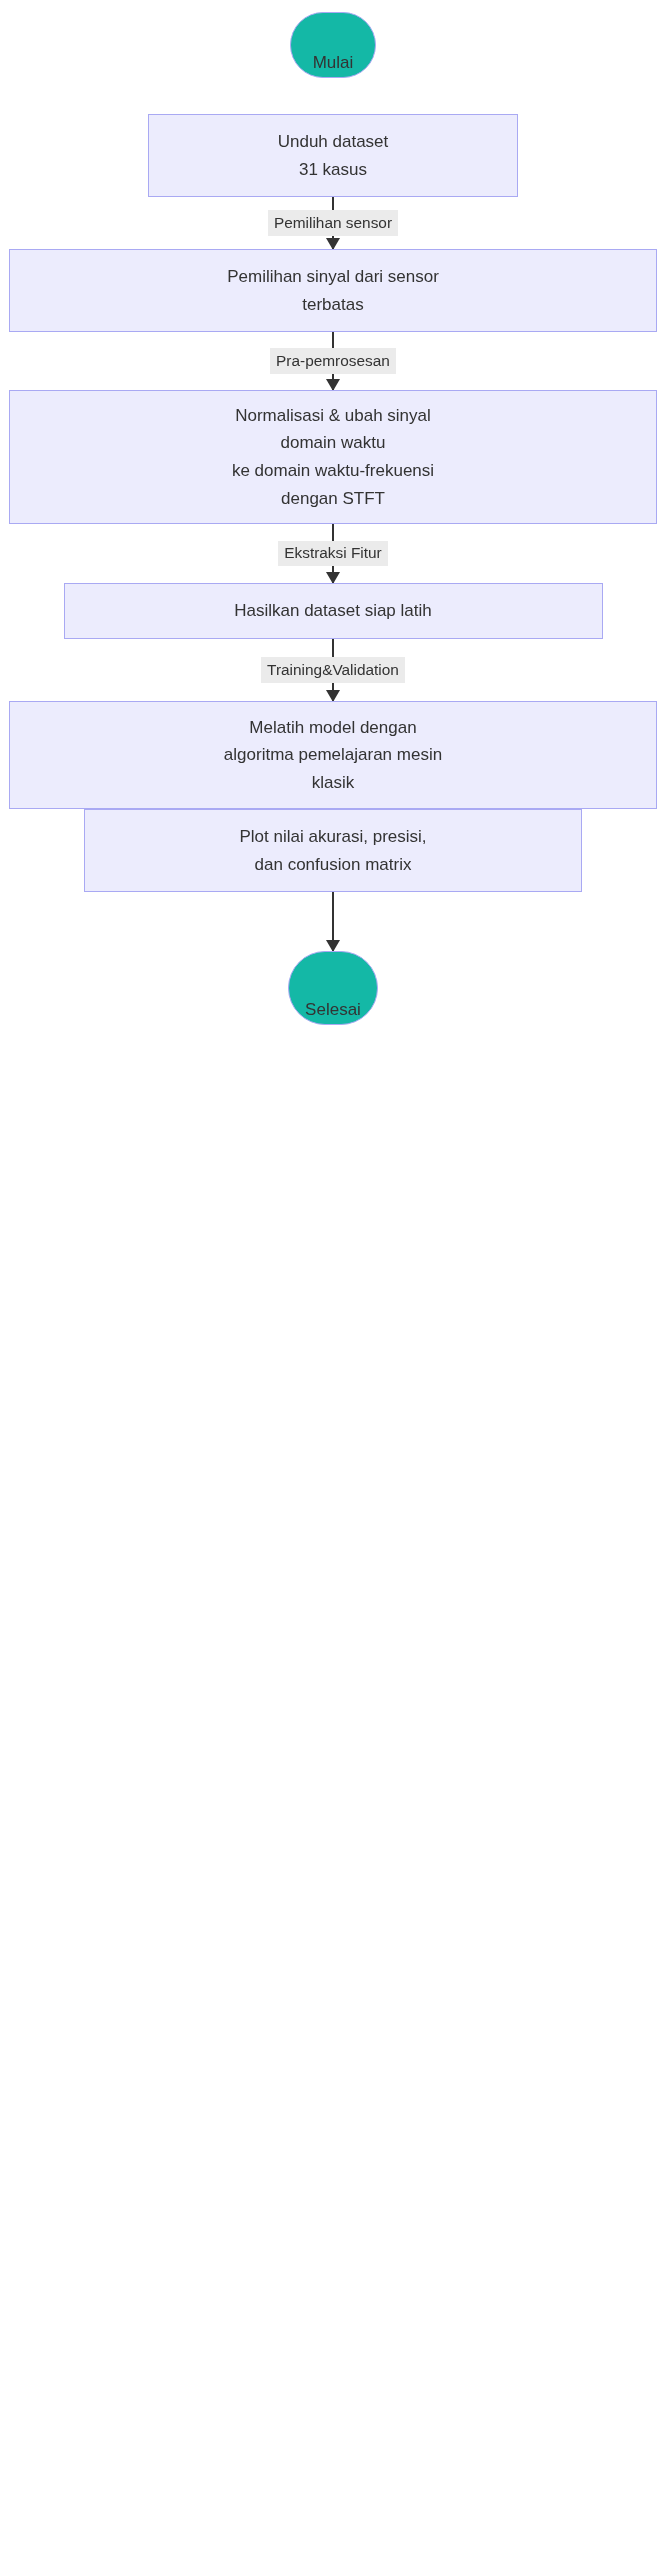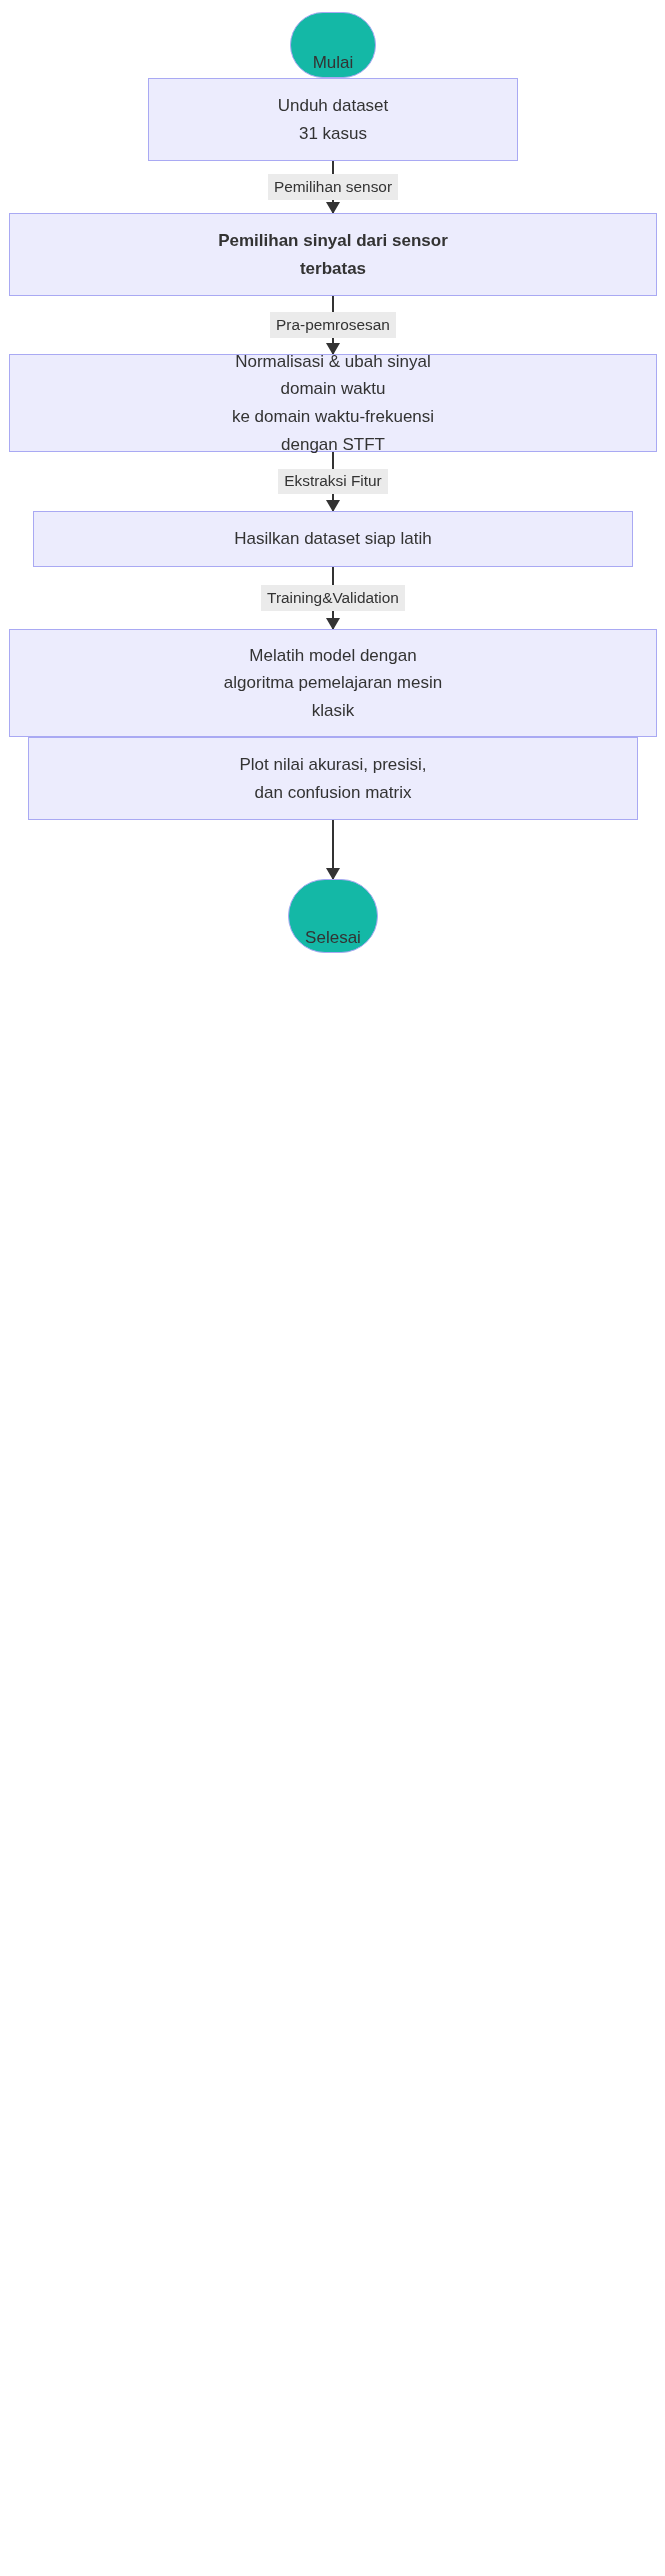--- a/index.html
+++ b/index.html
@@ -96,73 +96,73 @@
 </head>
 <body>
 
 <div id="flow">
 
   <div class="node terminal" style="width:86px;height:66px;margin-top:12px;">
     <span class="node-label">Mulai</span>
   </div>
 
 
-  <div class="node" style="width:370px;height:83px;">
+  <div class="node" style="width:370px;height:83px;margin-top:36px;">
     <span class="node-label">Unduh dataset
 31 kasus</span>
   </div>
 
   <div class="edge" style="height:52px;">
     <span class="line"></span>
     <span class="arrowhead"></span>
     <span class="edge-label">Pemilihan sensor</span>
   </div>
 
-  <div class="node" style="width:648px;height:83px;font-weight:bold;">
+  <div class="node" style="width:648px;height:83px;">
     <span class="node-label">Pemilihan sinyal dari sensor
 terbatas</span>
   </div>
 
   <div class="edge" style="height:58px;">
     <span class="line"></span>
     <span class="arrowhead"></span>
     <span class="edge-label">Pra-pemrosesan</span>
   </div>
 
-  <div class="node" style="width:648px;height:98px;">
+  <div class="node" style="width:648px;height:134px;">
     <span class="node-label">Normalisasi &amp; ubah sinyal
 domain waktu
 ke domain waktu-frekuensi
 dengan STFT</span>
   </div>
 
   <div class="edge" style="height:59px;justify-content:center;">
     <span class="line"></span>
     <span class="arrowhead"></span>
     <span class="edge-label">Ekstraksi Fitur</span>
   </div>
 
-  <div class="node" style="width:600px;height:56px;">
+  <div class="node" style="width:539px;height:56px;">
     <span class="node-label">Hasilkan dataset siap latih</span>
   </div>
 
   <div class="edge" style="height:62px;">
     <span class="line"></span>
     <span class="arrowhead"></span>
     <span class="edge-label">Training&amp;Validation</span>
   </div>
 
   <div class="node" style="width:648px;height:108px;">
     <span class="node-label">Melatih model dengan
 algoritma pemelajaran mesin
 klasik</span>
   </div>
 
 
-  <div class="node" style="width:610px;height:83px;">
+  <div class="node" style="width:498px;height:83px;">
     <span class="node-label">Plot nilai akurasi, presisi,
 dan confusion matrix</span>
   </div>
 
   <div class="edge no-label" style="height:59px;">
     <span class="line"></span>
     <span class="arrowhead"></span>
 
   </div>
 

